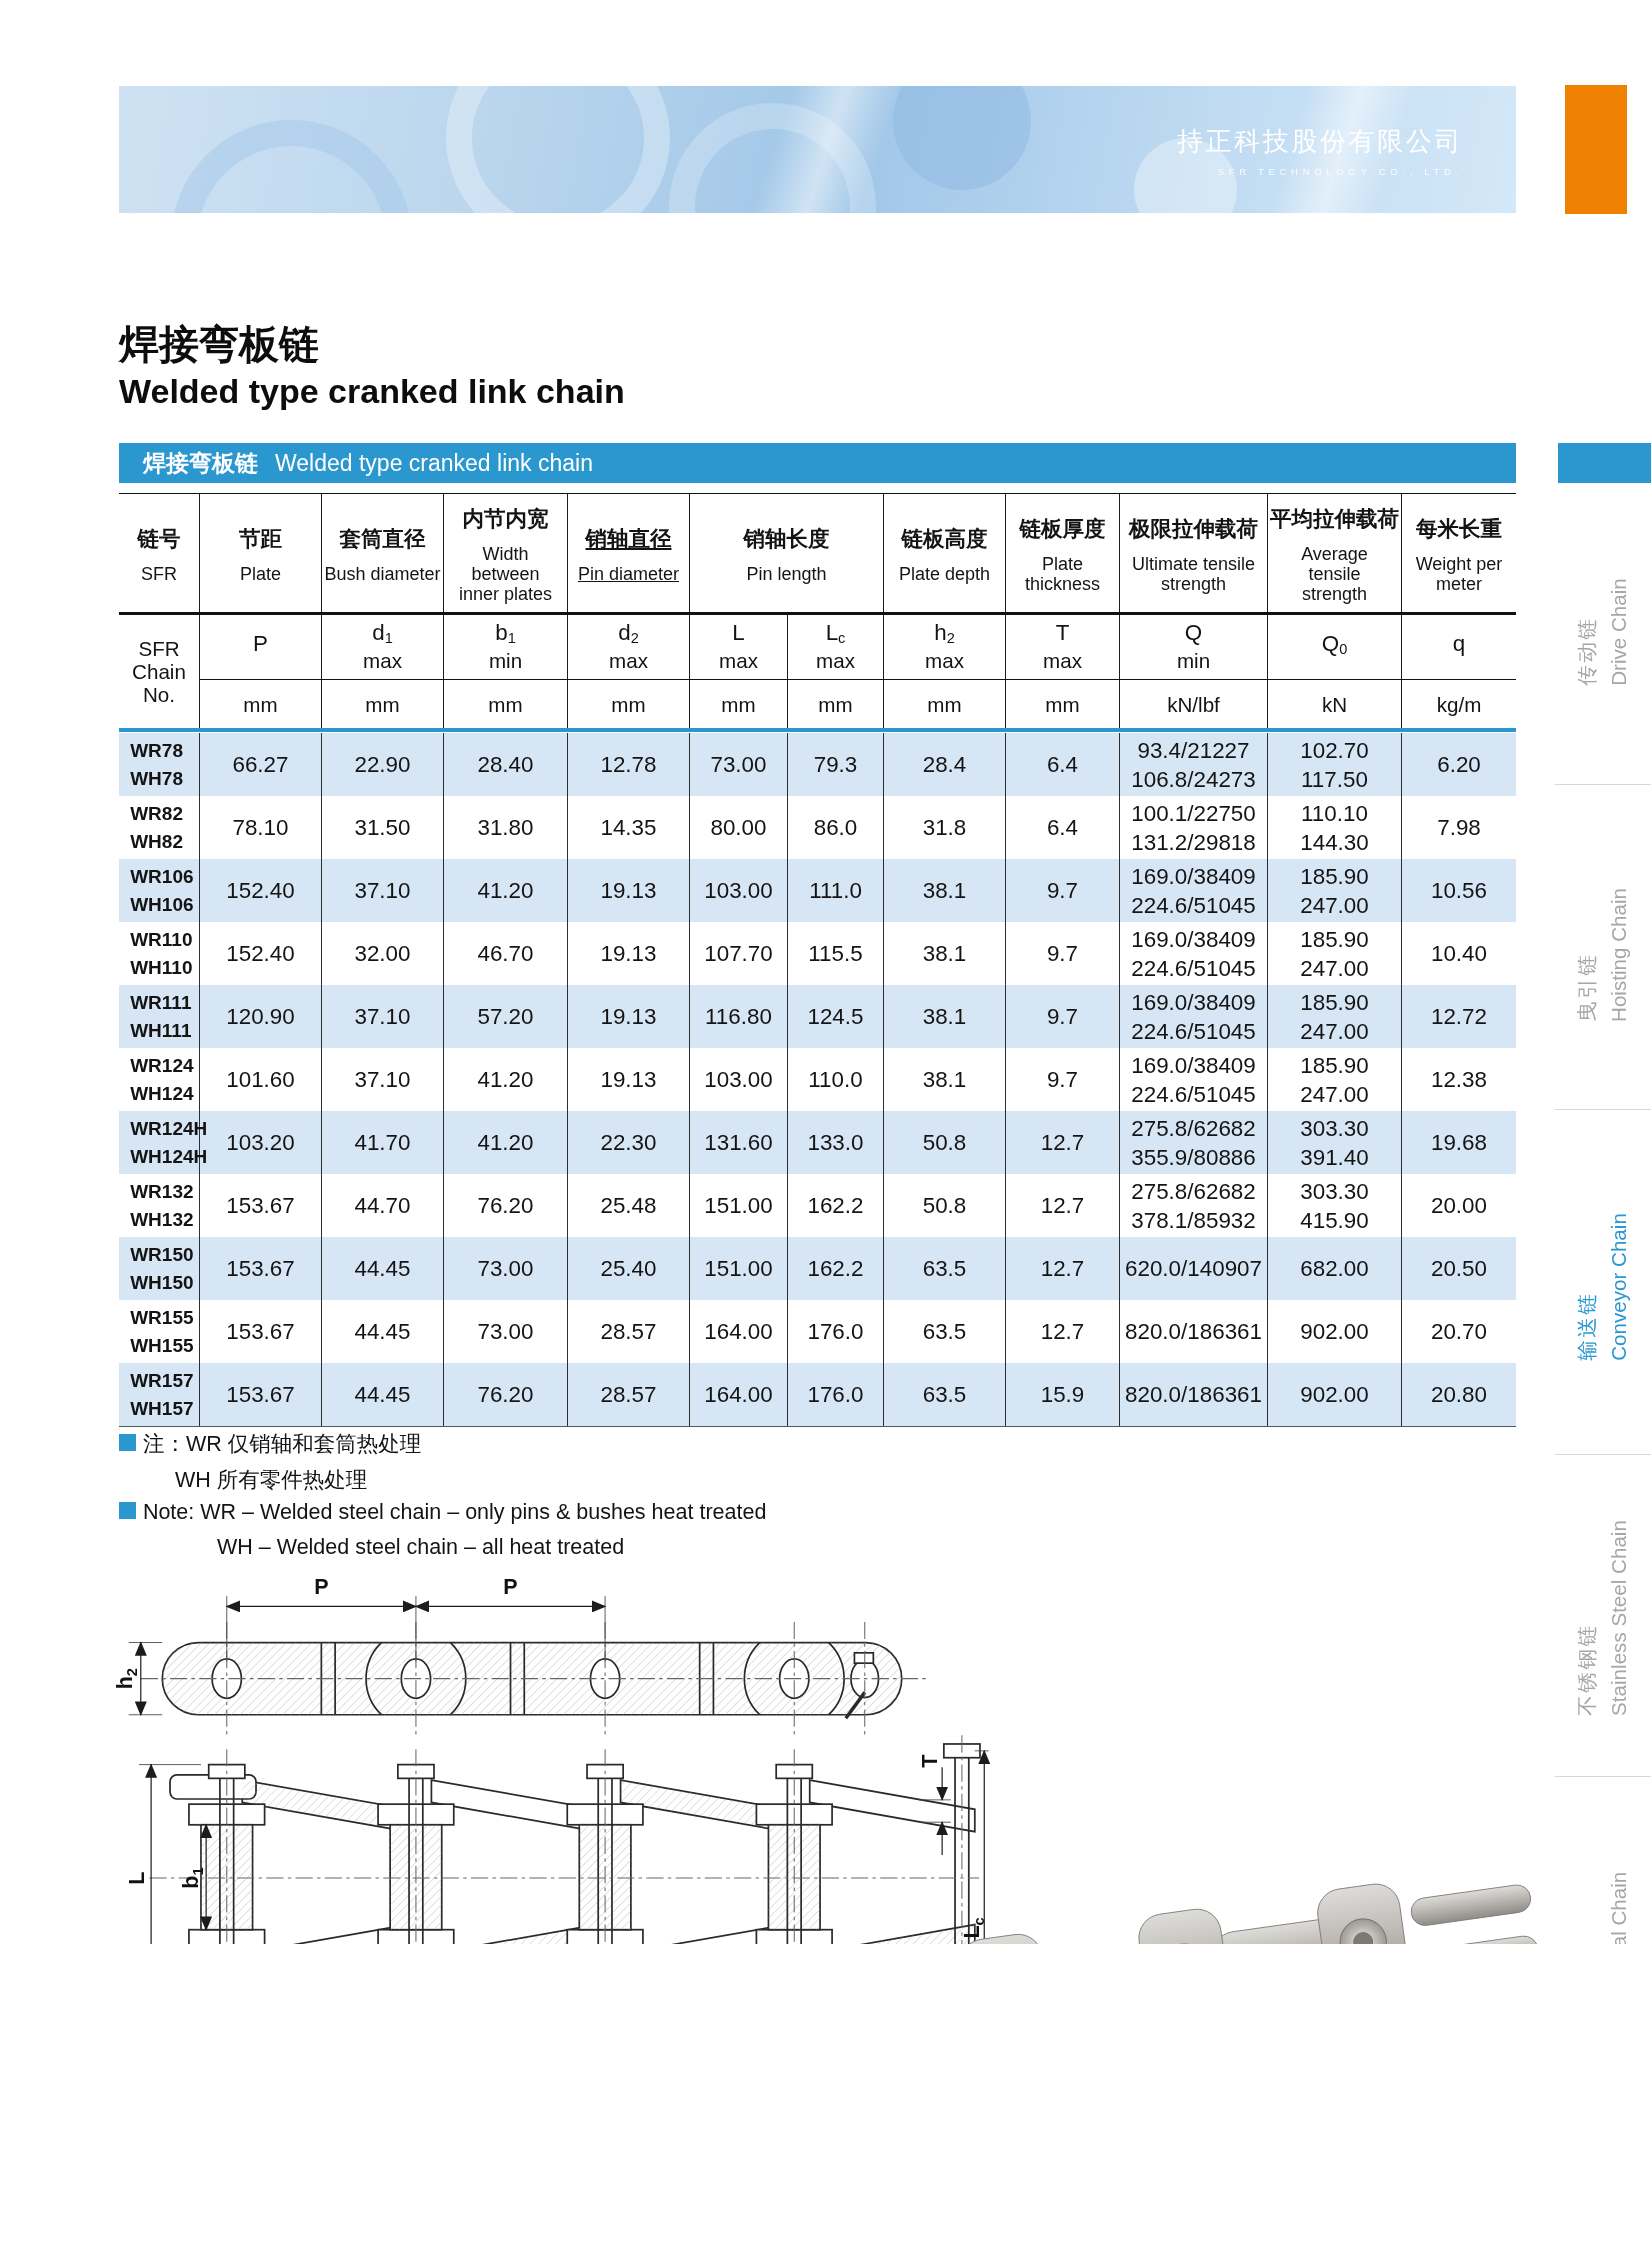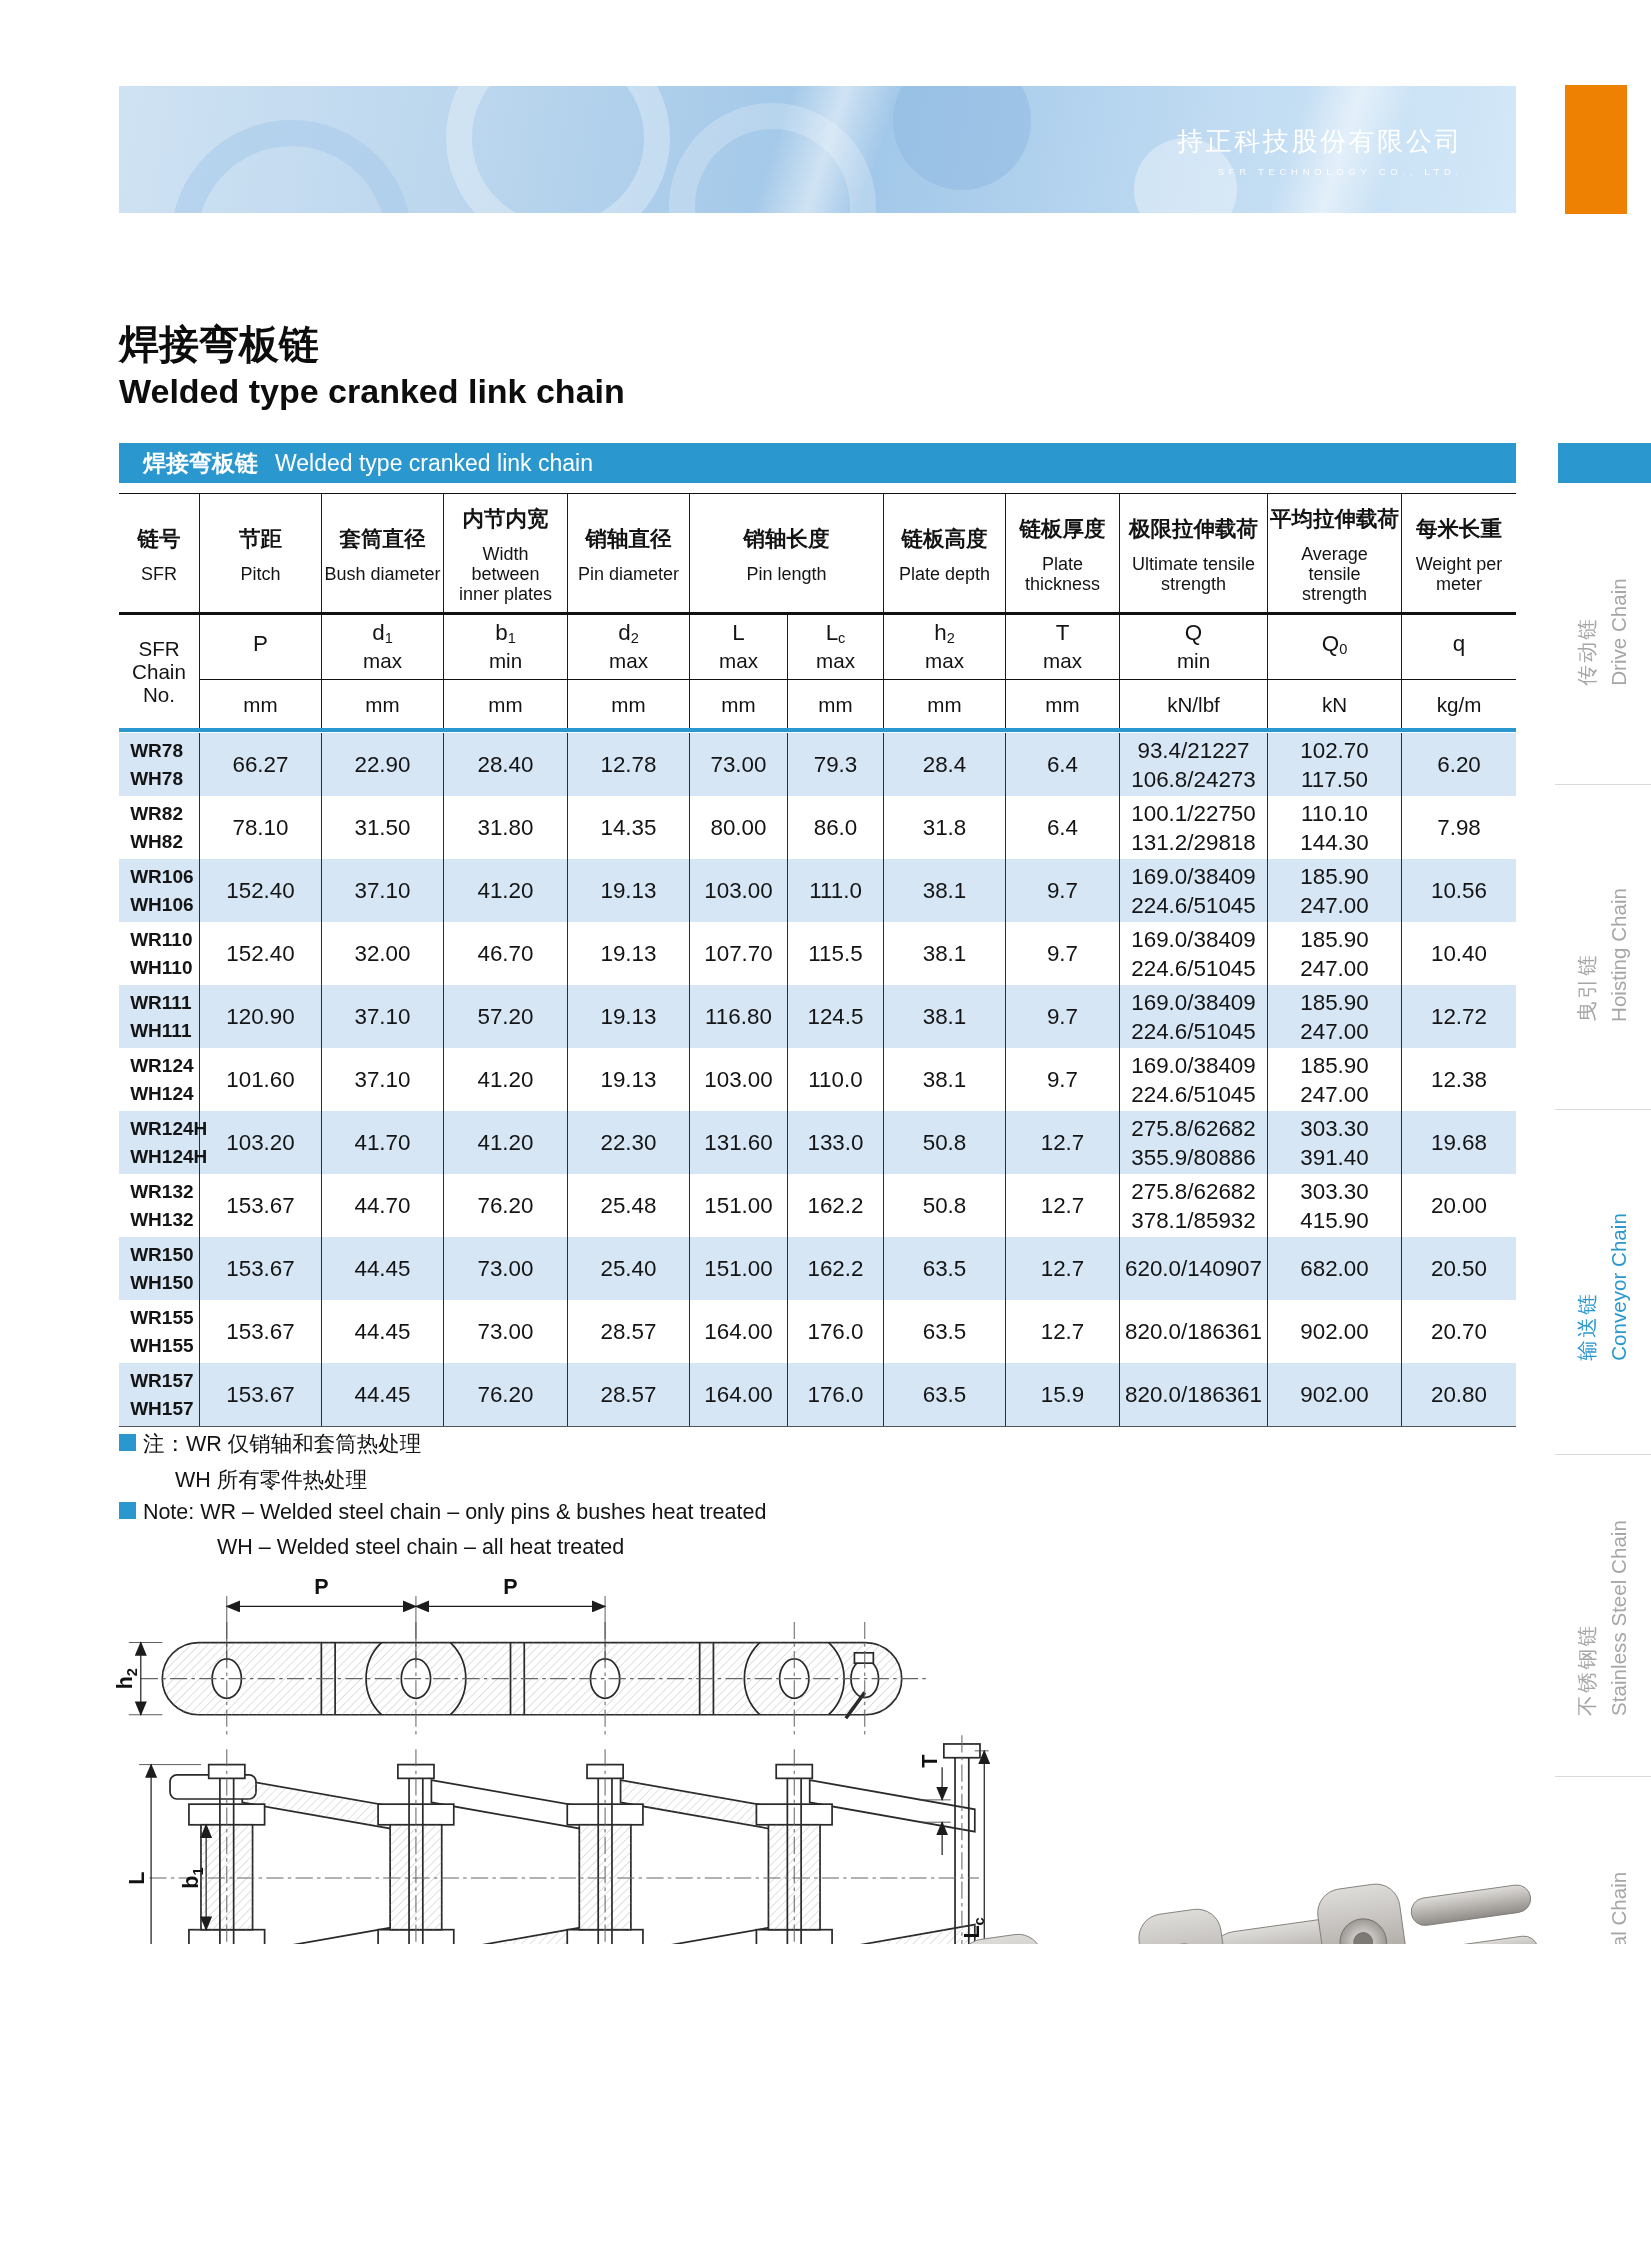--- a/index.html
+++ b/index.html
@@ -108,31 +108,31 @@
 
   <div class="thead">
     <div class="h-name" style="grid-column:1;grid-row:1;">
       <div class="zh">链号</div>
       <div class="en">SFR</div>
     </div>
     <div class="h-chain-cell" style="grid-column:1;grid-row:2 / span 2;">SFR Chain No.</div>
 
     <div class="h-name" style="grid-column:2;grid-row:1;">
       <div class="zh">节距</div>
-      <div class="en">Pitch</div>
+      <div class="en">Plate</div>
     </div>
     <div class="h-name" style="grid-column:3;grid-row:1;">
       <div class="zh">套筒直径</div>
       <div class="en">Bush diameter</div>
     </div>
     <div class="h-name" style="grid-column:4;grid-row:1;">
       <div class="zh">内节内宽</div>
       <div class="en" style="padding:0 5.2px;">Width between inner plates</div>
     </div>
-    <div class="h-name" style="grid-column:5;grid-row:1;">
+    <div class="h-name" style="grid-column:5;grid-row:1;text-decoration:underline;">
       <div class="zh">销轴直径</div>
       <div class="en">Pin diameter</div>
     </div>
     <div class="h-name" style="grid-column:6 / span 2;grid-row:1;">
       <div class="zh">销轴长度</div>
       <div class="en">Pin length</div>
     </div>
     <div class="h-name" style="grid-column:8;grid-row:1;">
       <div class="zh">链板高度</div>
       <div class="en">Plate depth</div>

